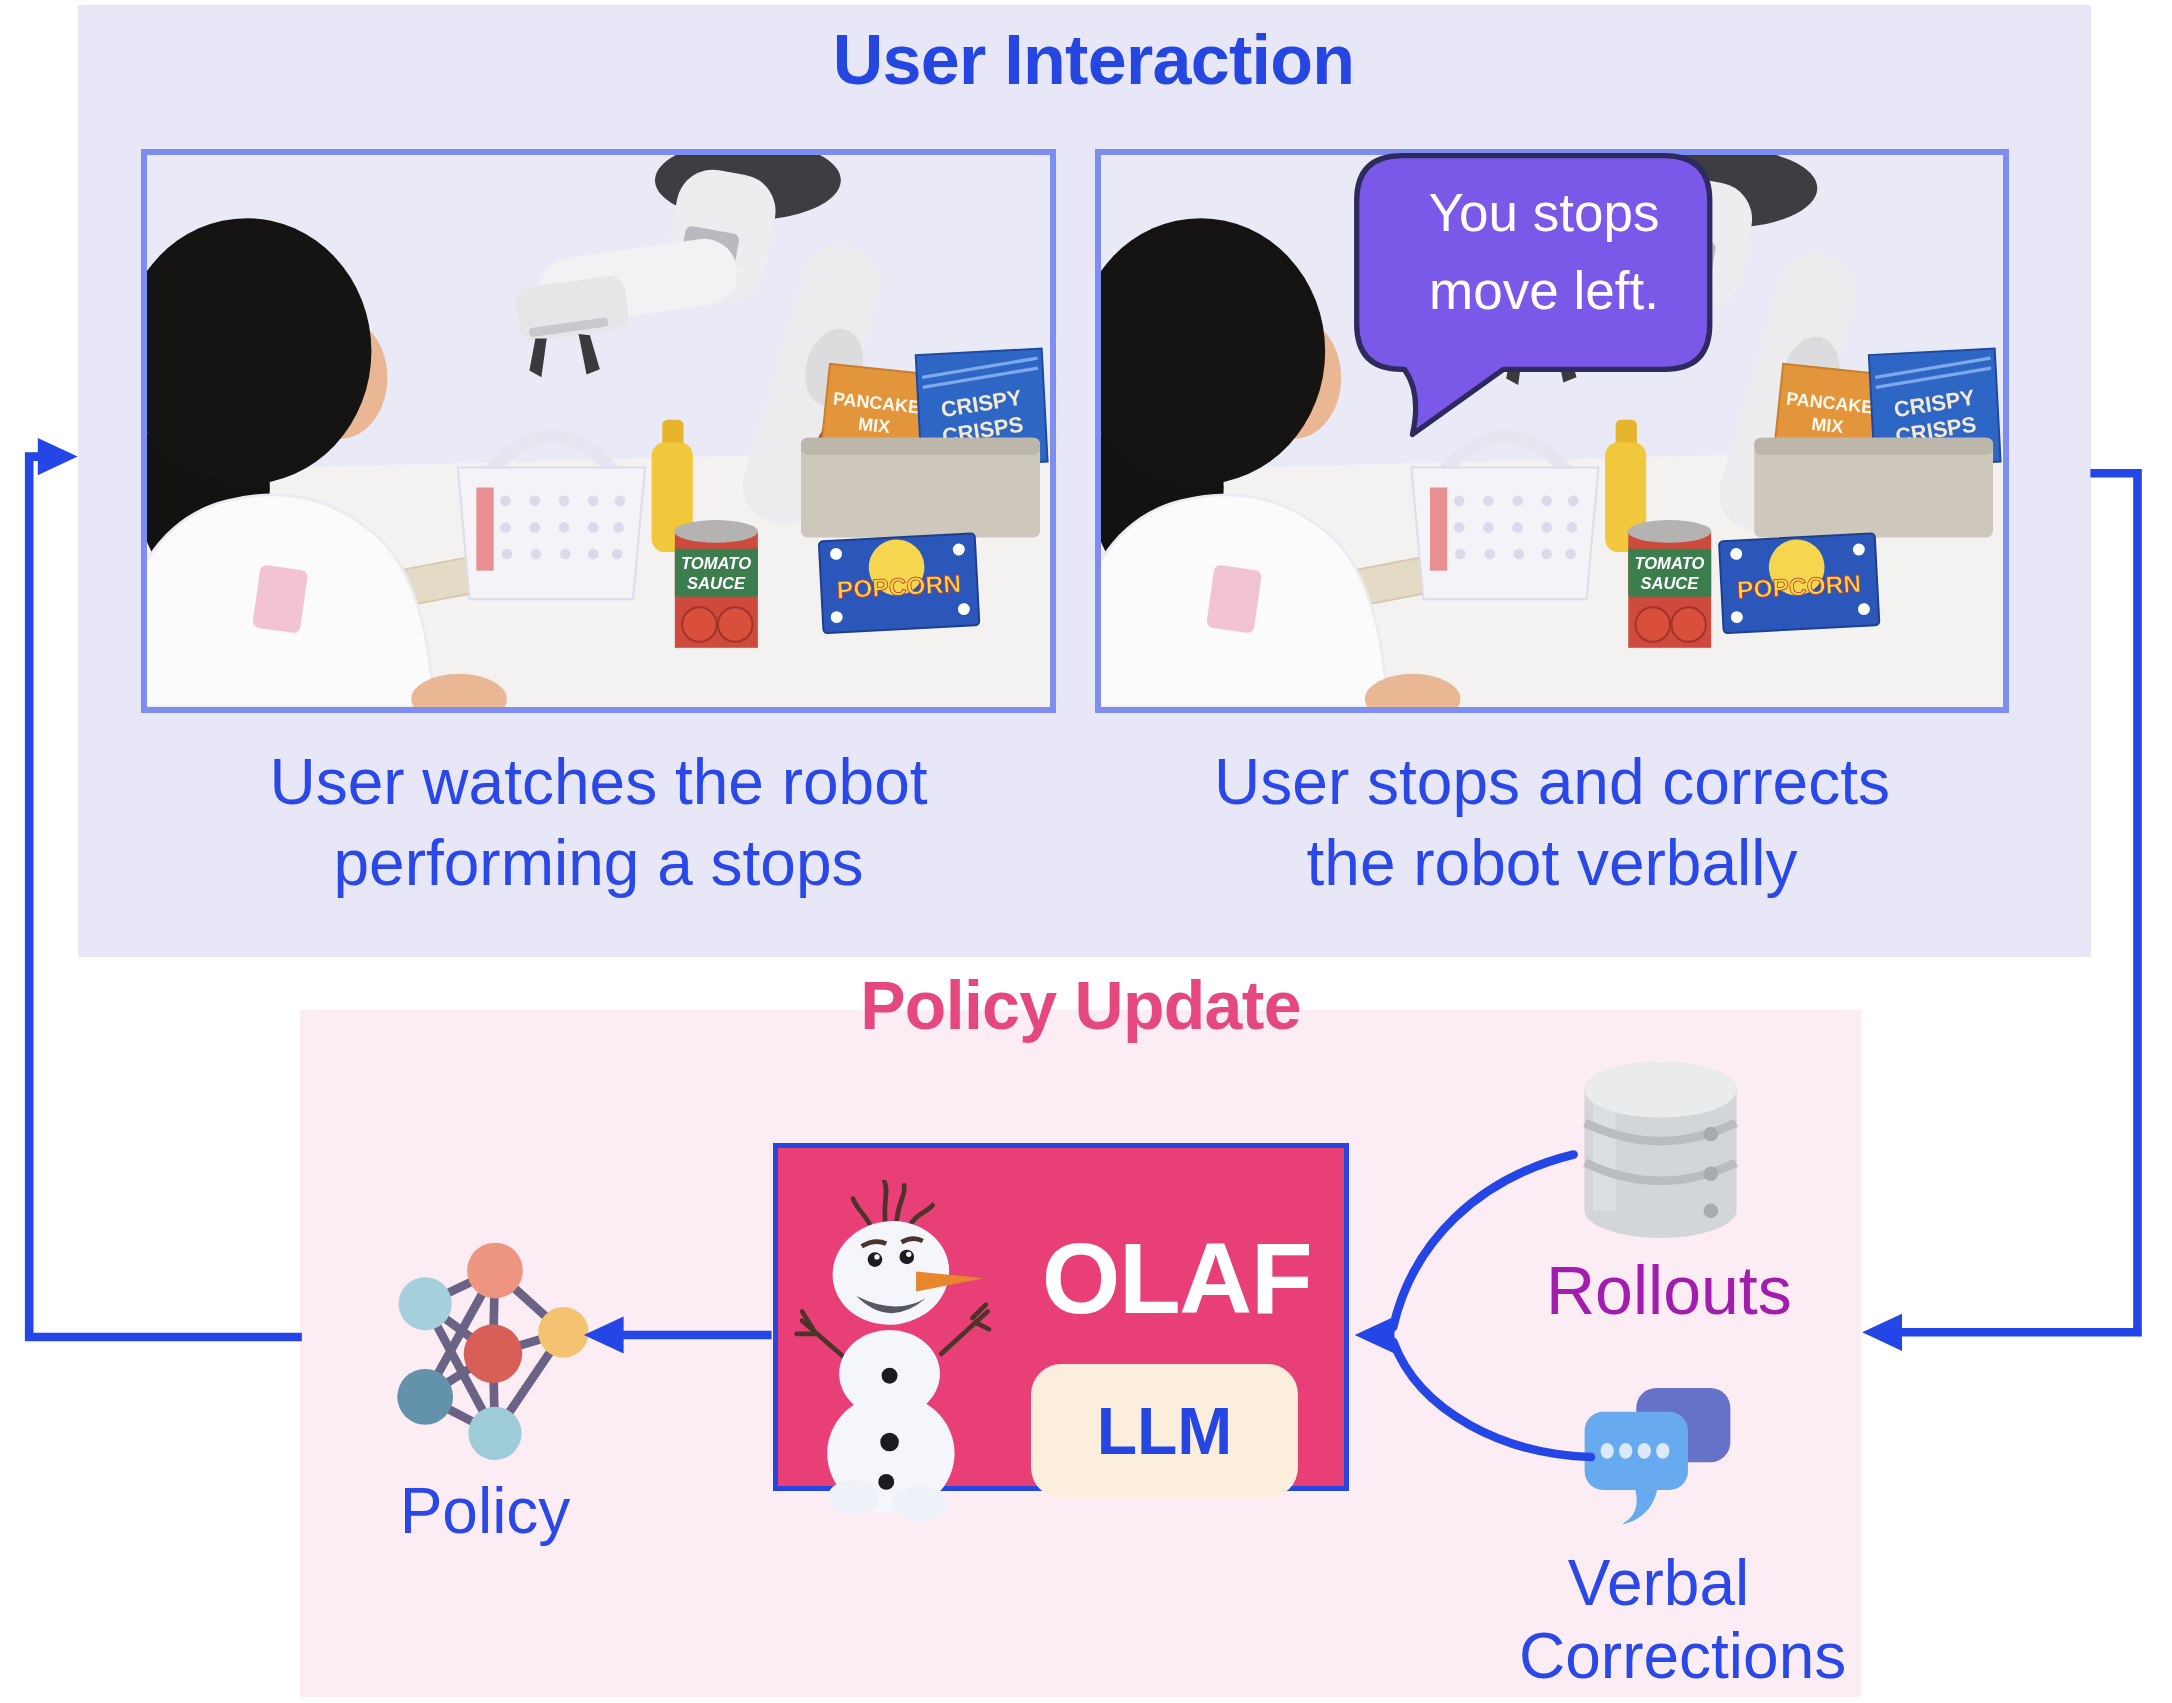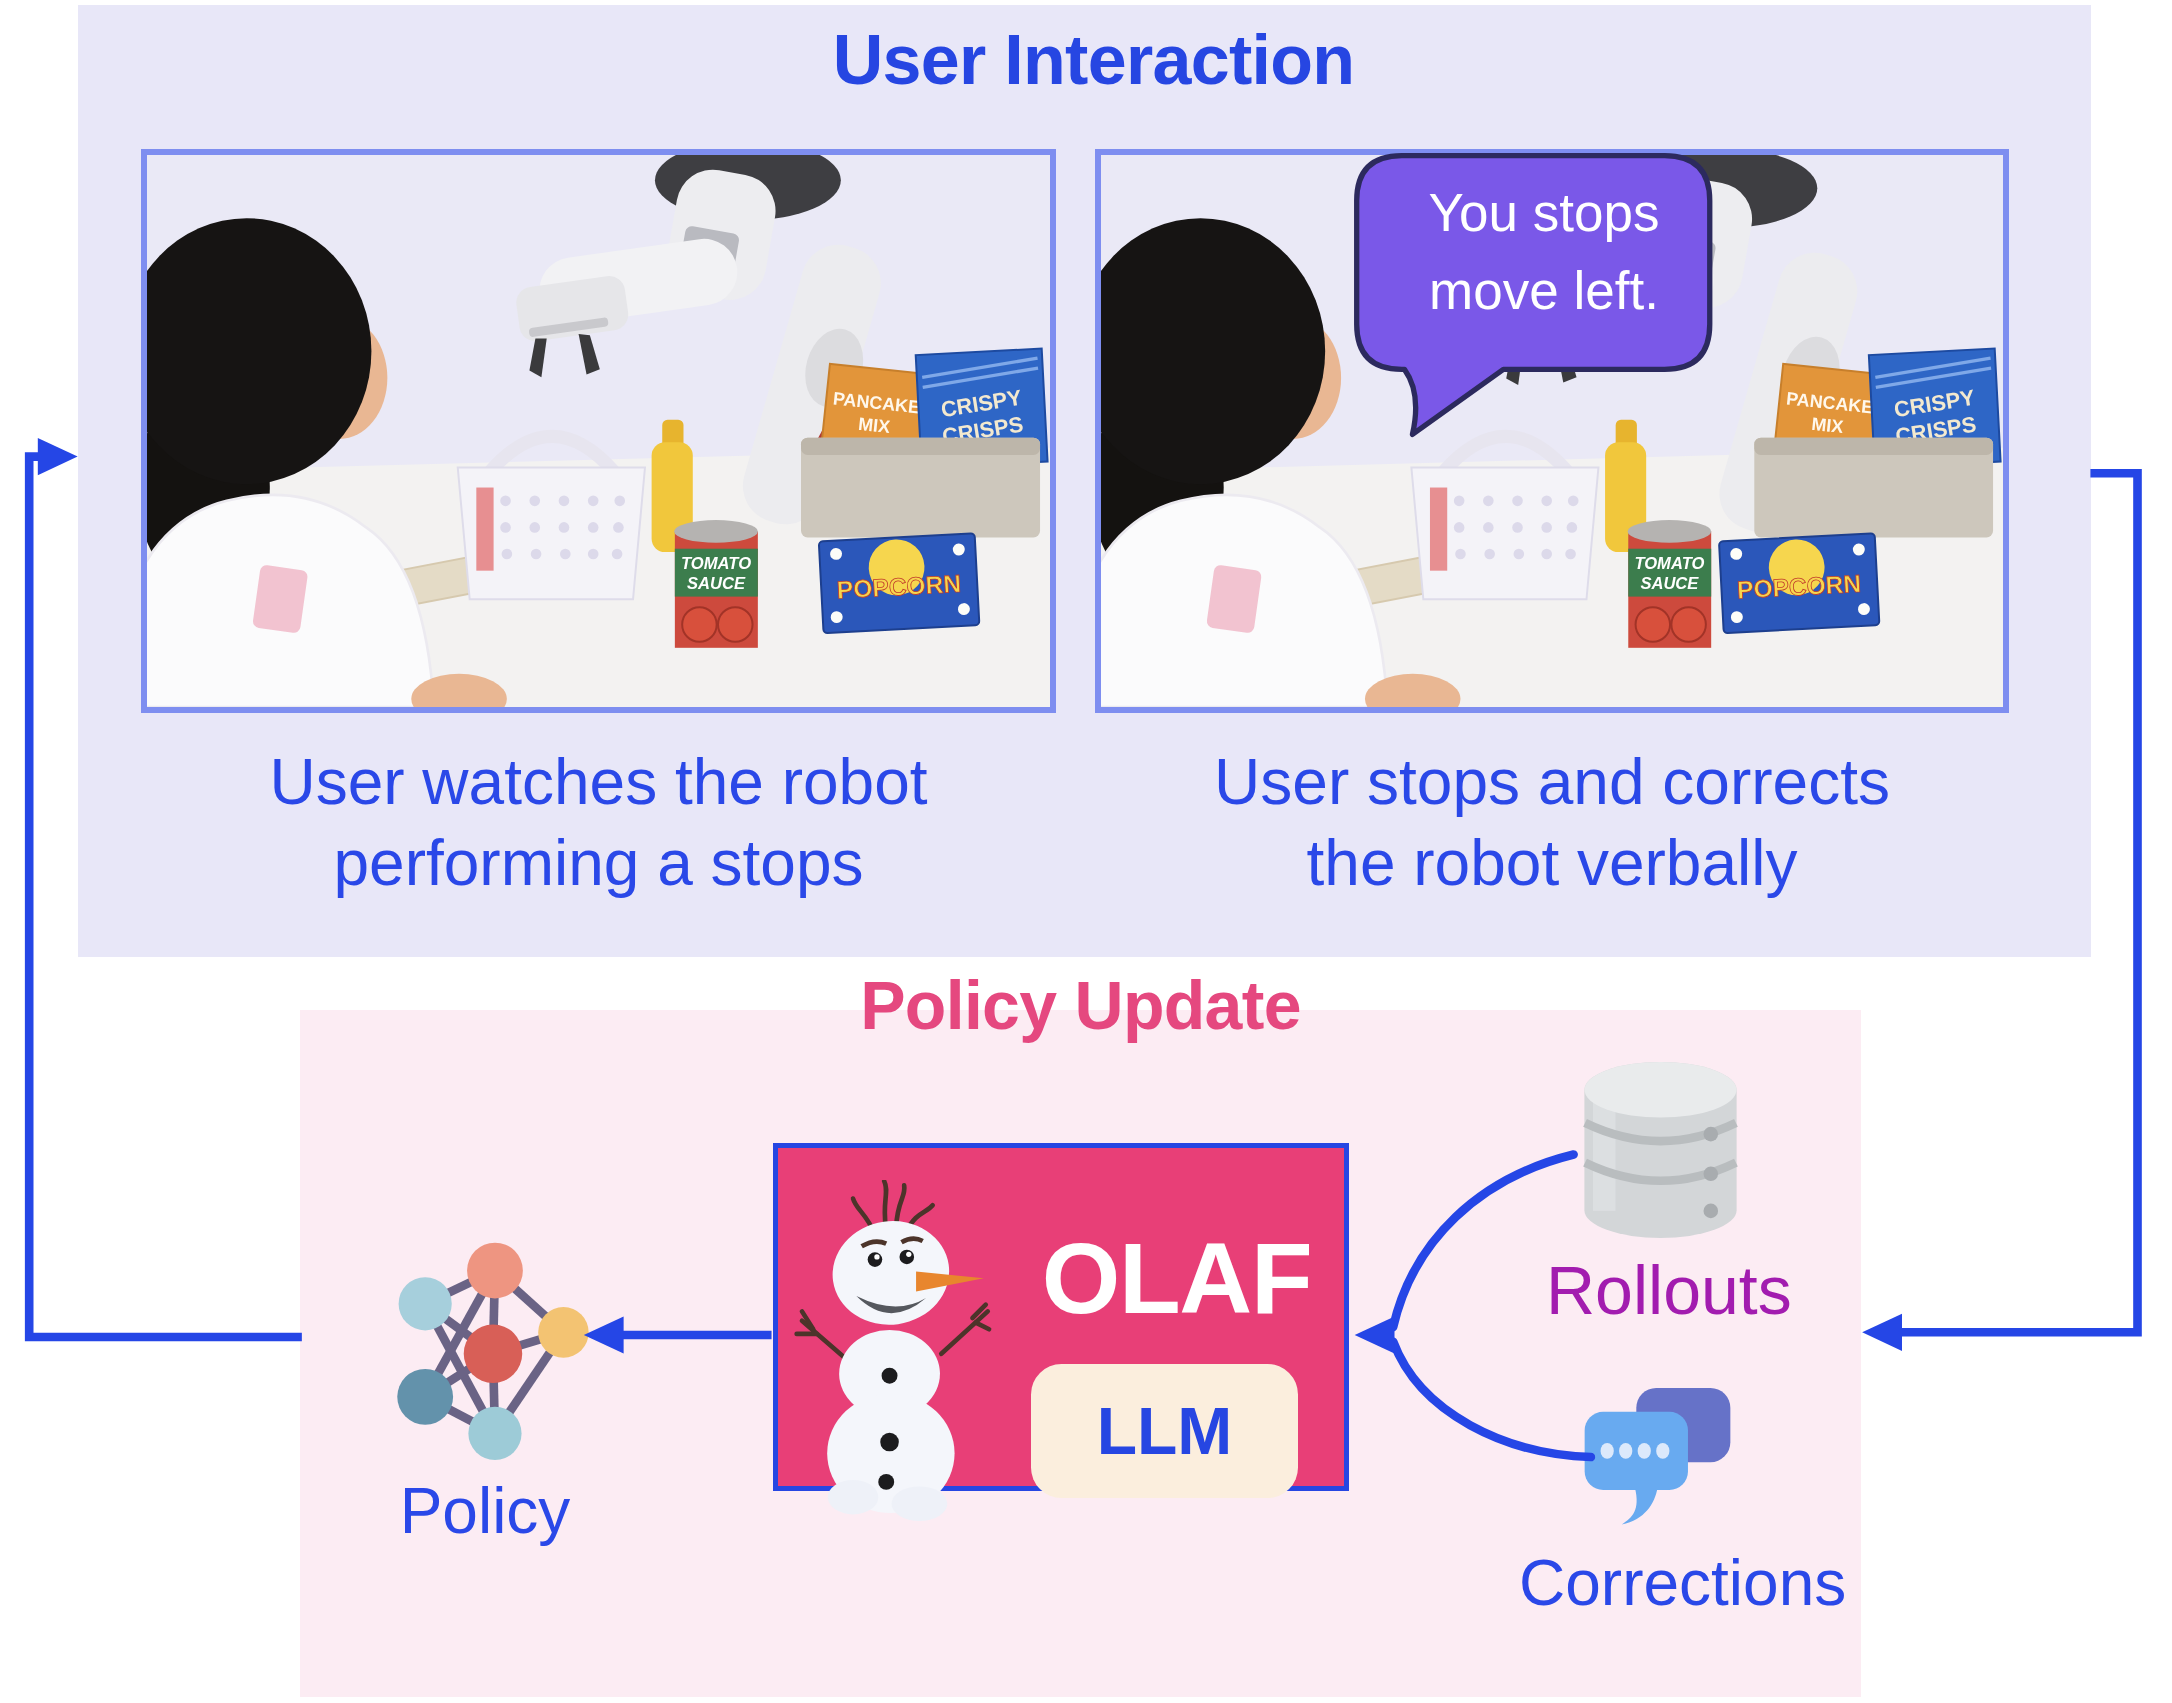--- a/index.html
+++ b/index.html
@@ -344,20 +344,21 @@
     <rect x="4" y="40" width="156" height="118" rx="28" fill="#68aaf0"></rect>
     <path d="M80,155 C88,188 76,200 60,210 C95,203 110,178 114,155 Z" fill="#68aaf0"></path>
     <g fill="#dce9fb">
       <ellipse cx="38" cy="99" rx="10" ry="12"></ellipse>
       <ellipse cx="66" cy="99" rx="10" ry="12"></ellipse>
       <ellipse cx="94" cy="99" rx="10" ry="12"></ellipse>
       <ellipse cx="122" cy="99" rx="10" ry="12"></ellipse>
     </g>
   </svg>
   <div class="abs verbal-label">
+    <div>Verbal</div>
     <div>Corrections</div>
   </div>
 
   <svg class="abs connectors" viewBox="0 0 3274 2568">
 
     <g>
       <path class="cline" d="M455,2015 L44,2015 L44,688 L58,688"></path>
       <polygon class="chead" points="117,688 57,660 57,716"></polygon>
     </g>
 

